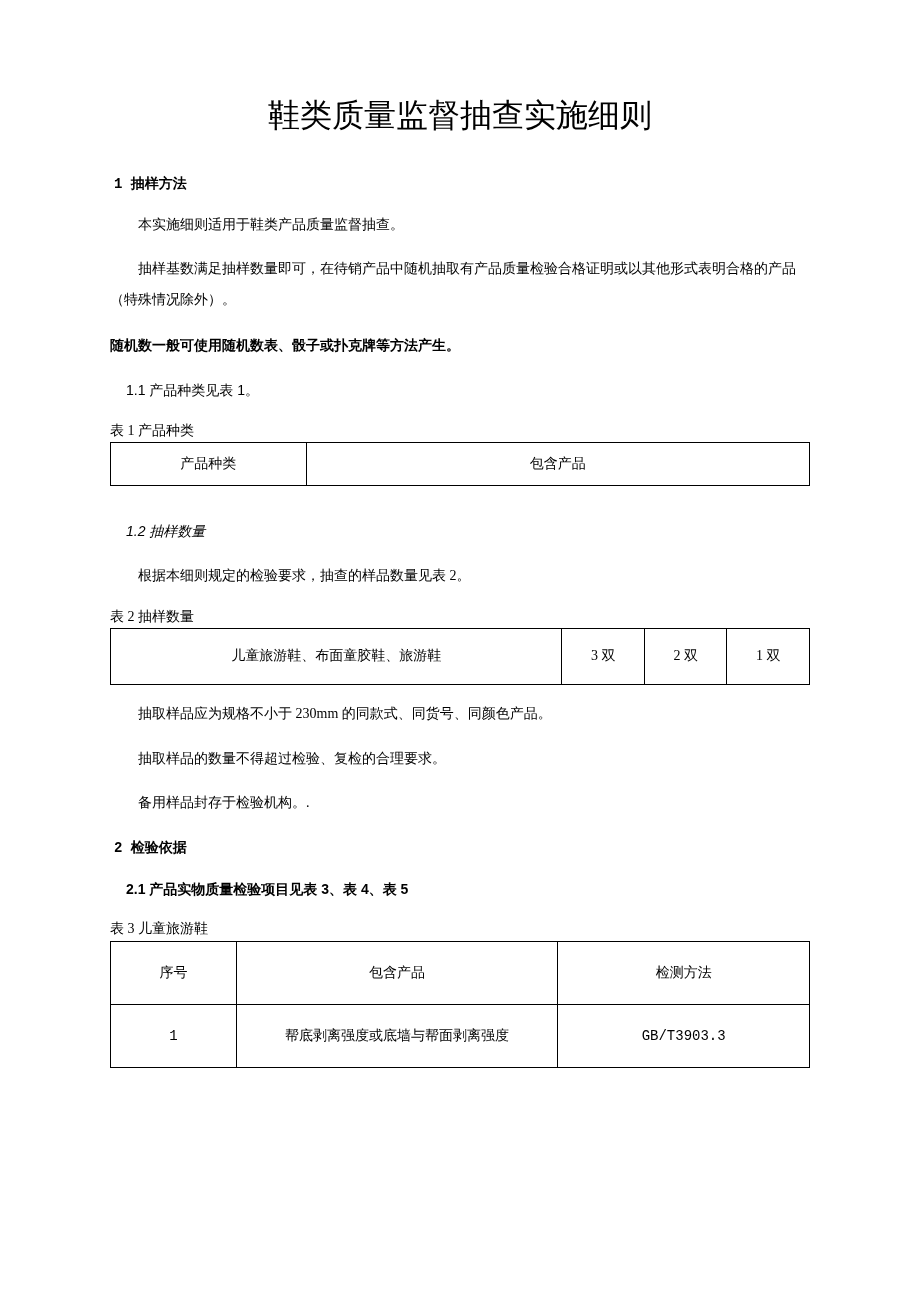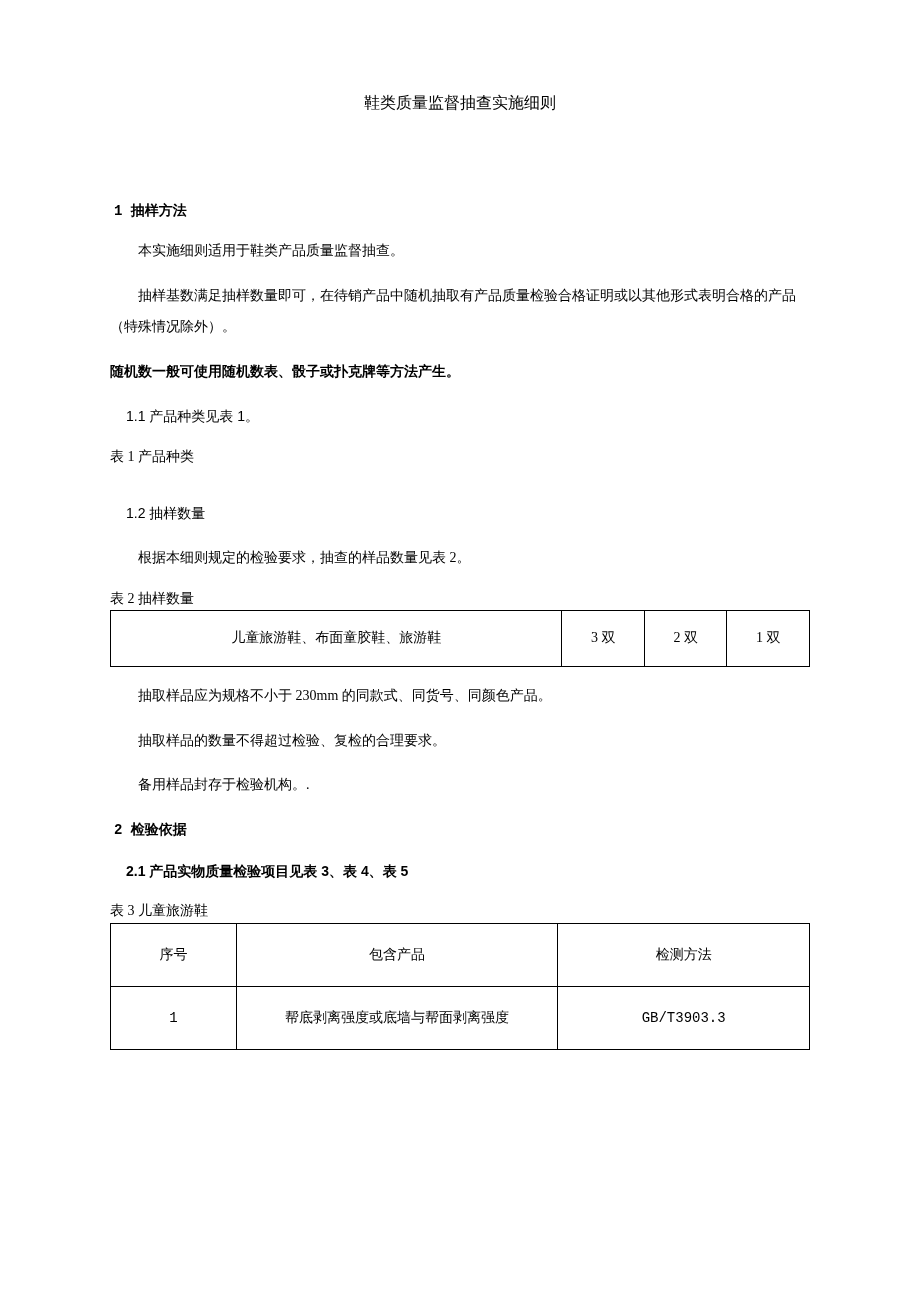--- a/index.html
+++ b/index.html
@@ -8,23 +8,23 @@
     font-family: "SimSun", "宋体", serif;
     font-size: 14px;
     color: #000;
     background: #fff;
     width: 920px;
     box-sizing: border-box;
     line-height: 1.6;
   }
   .title {
     text-align: center;
-    font-size: 16px;
+    font-size: 32px;
     font-family: "SimSun", "宋体", serif;
-    margin-bottom: 84px;
+    margin-bottom: 32px;
   }
   .heading {
     font-family: Liberation Mono, monospace;
     font-weight: bold;
     margin: 18px 0 10px 4px;
   }
   .para {
     text-indent: 2em;
     margin: 14px 0;
     line-height: 2.2;
@@ -69,24 +69,28 @@
 <div class="heading">1 抽样方法</div>
 
 <div class="para">本实施细则适用于鞋类产品质量监督抽查。</div>
 <div class="para">抽样基数满足抽样数量即可，在待销产品中随机抽取有产品质量检验合格证明或以其他形式表明合格的产品（特殊情况除外）。</div>
 <div class="bold-para">随机数一般可使用随机数表、骰子或扑克牌等方法产生。</div>
 <div class="sub-heading">1.1 产品种类见表 1。</div>
 
 <div class="table-caption">表 1 产品种类</div>
 <table>
   <tbody>
+      <tr>
+    <th style="width:28%">产品种类</th>
+    <th>包含产品</th>
+  </tr>
 </tbody>
   </table>
 
-<div class="sub-heading" style="font-family:'Microsoft YaHei','SimHei',sans-serif;margin-top:30px;">1.2 抽样数量</div>
+<div class="sub-heading" style="font-family:'Microsoft YaHei','SimHei',sans-serif;margin-top:30px;font-style:italic;">1.2 抽样数量</div>
 <div class="para">根据本细则规定的检验要求，抽查的样品数量见表 2。</div>
 
 <div class="table-caption">表 2 抽样数量</div>
 <table>
   <tbody>
   <tr>
     <td style="padding:16px 8px;">儿童旅游鞋、布面童胶鞋、旅游鞋</td>
     <td>3 双</td>
     <td>2 双</td>
     <td>1 双</td>

